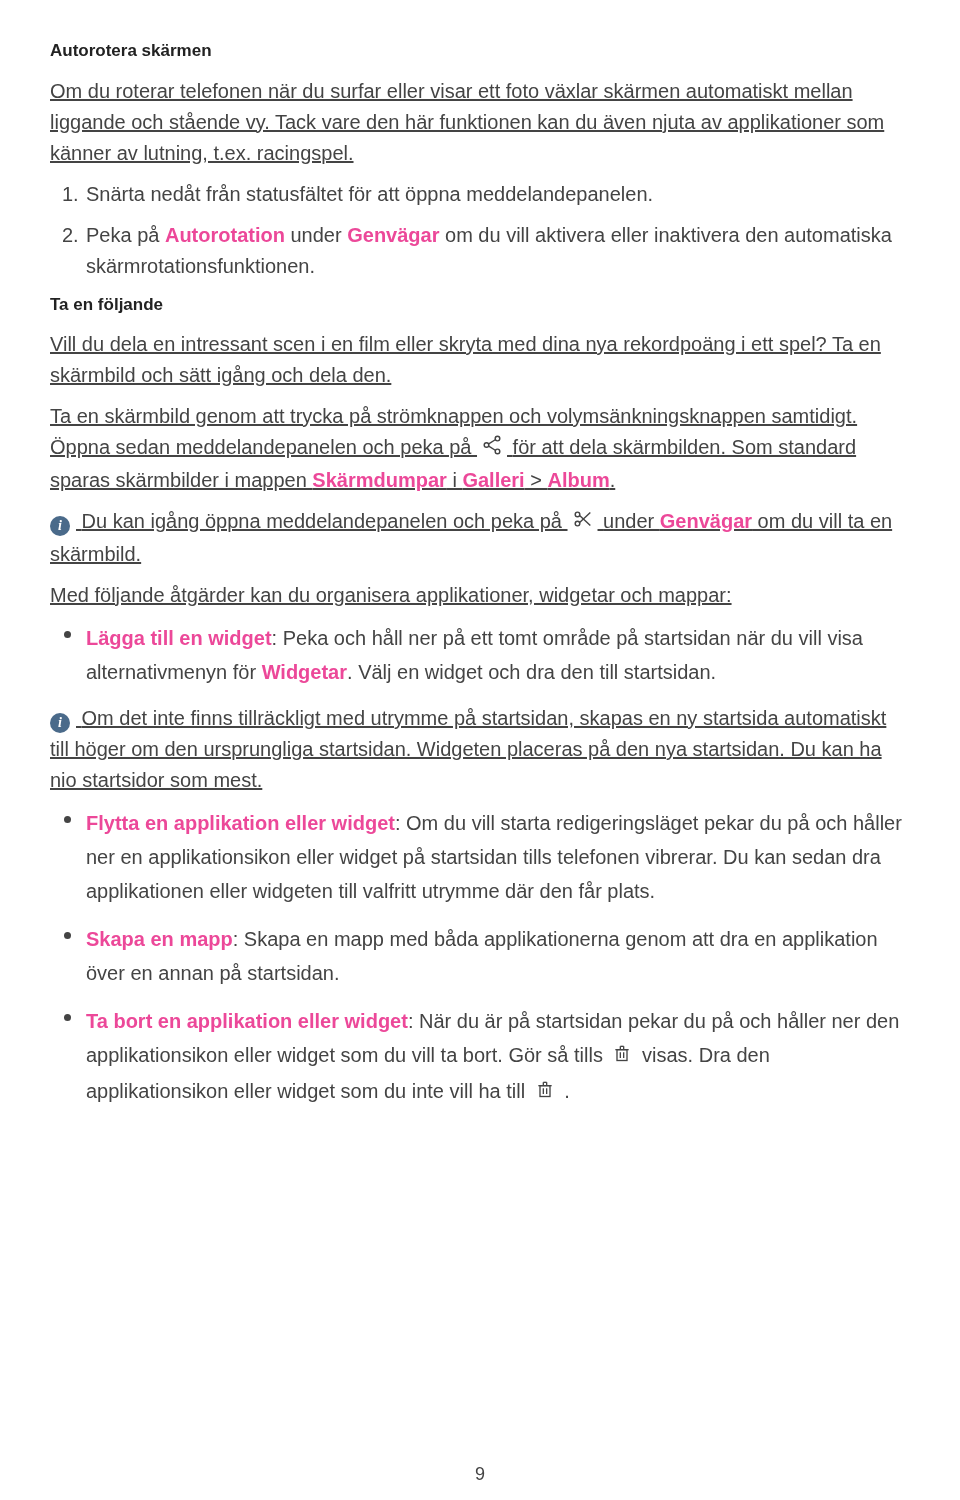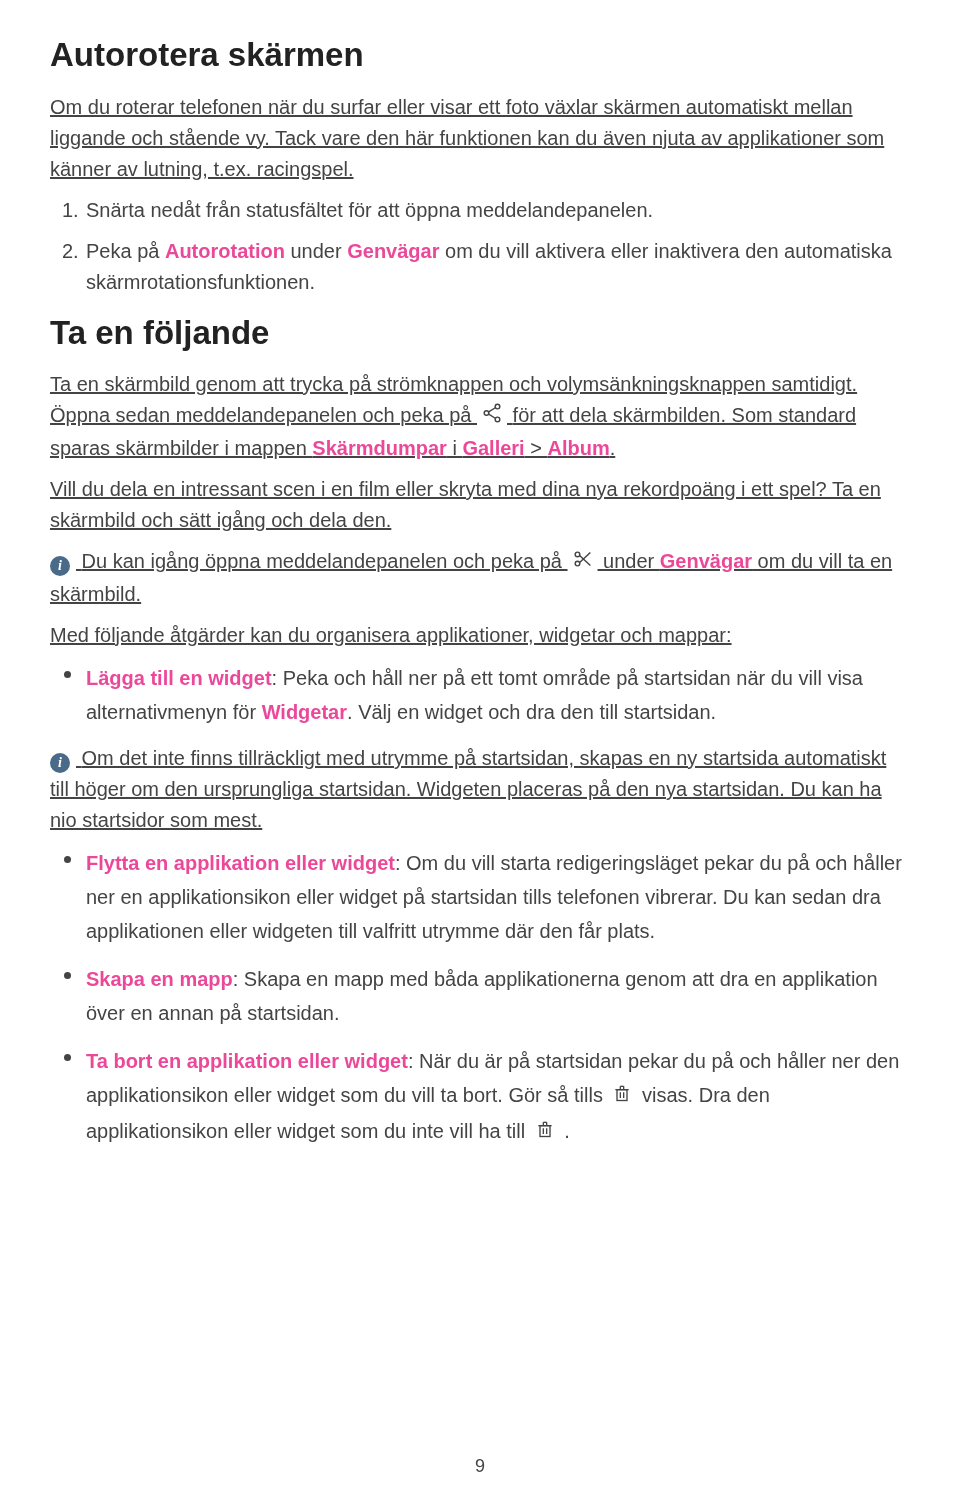--- a/index.html
+++ b/index.html
@@ -7,23 +7,24 @@
     font-family: Arial, Helvetica, sans-serif;
     background: #fff;
     color: #333;
     width: 960px;
     min-height: 1500px;
     padding: 30px 50px 40px 50px;
     line-height: 1.5;
     font-size: 20px;
   }
   .h2 {
-    font-size: 33px;
+    font-size: 17px;
     font-weight: bold;
     color: #222;
+    margin-top: 8px;
     margin-bottom: 12px;
   }
   .para {
     color: #444;
     margin-bottom: 10px;
     line-height: 1.55;
     text-decoration: underline;
   }
   .ol {
     list-style: none;
@@ -105,34 +106,34 @@
     <span class="ol-num">1.</span>
     <span>Snärta nedåt från statusfältet för att öppna meddelandepanelen.</span>
   </li>
   <li class="ol-item">
     <span class="ol-num">2.</span>
     <span>Peka på </span><span class="bold">Autorotation</span><span> under </span><span class="bold">Genvägar</span><span> om du vill aktivera eller inaktivera den automatiska skärmrotationsfunktionen.</span>
   </li>
 </ol>
 
 <div class="h2">Ta en följande</div>
+<p class="para">Vill du dela en intressant scen i en film eller skryta med dina nya rekordpoäng i ett spel? Ta en skärmbild och sätt igång och dela den.</p>
 <p class="para">
   <span>Ta en skärmbild genom att trycka på strömknappen och volymsänkningsknappen samtidigt. Öppna sedan meddelandepanelen och peka på </span>
   <span class="inline-icon">
     <svg class="icon" width="22" height="22" viewBox="0 0 24 24">
           <circle cx="6" cy="12" r="2.5"></circle>
           <circle cx="18" cy="5" r="2.5"></circle>
           <circle cx="18" cy="19" r="2.5"></circle>
           <line x1="8" y1="11" x2="16" y2="6"></line>
           <line x1="8" y1="13" x2="16" y2="18"></line>
         </svg>
   </span>
   <span> för att dela skärmbilden. Som standard sparas skärmbilder i mappen </span><span class="bold">Skärmdumpar</span><span> i </span><span class="bold">Galleri</span><span> &gt; </span><span class="bold">Album</span><span>.</span>
 </p>
-<p class="para">Vill du dela en intressant scen i en film eller skryta med dina nya rekordpoäng i ett spel? Ta en skärmbild och sätt igång och dela den.</p>
 <p class="para">
   <span class="info-badge">i</span>
   <span>Du kan igång öppna meddelandepanelen och peka på </span>
   <span class="inline-icon">
     <svg class="icon" width="22" height="22" viewBox="0 0 24 24">
           <circle cx="6" cy="7" r="2.5"></circle>
           <circle cx="6" cy="17" r="2.5"></circle>
           <line x1="8" y1="8" x2="20" y2="19"></line>
           <line x1="8" y1="16" x2="20" y2="5"></line>
         </svg>

